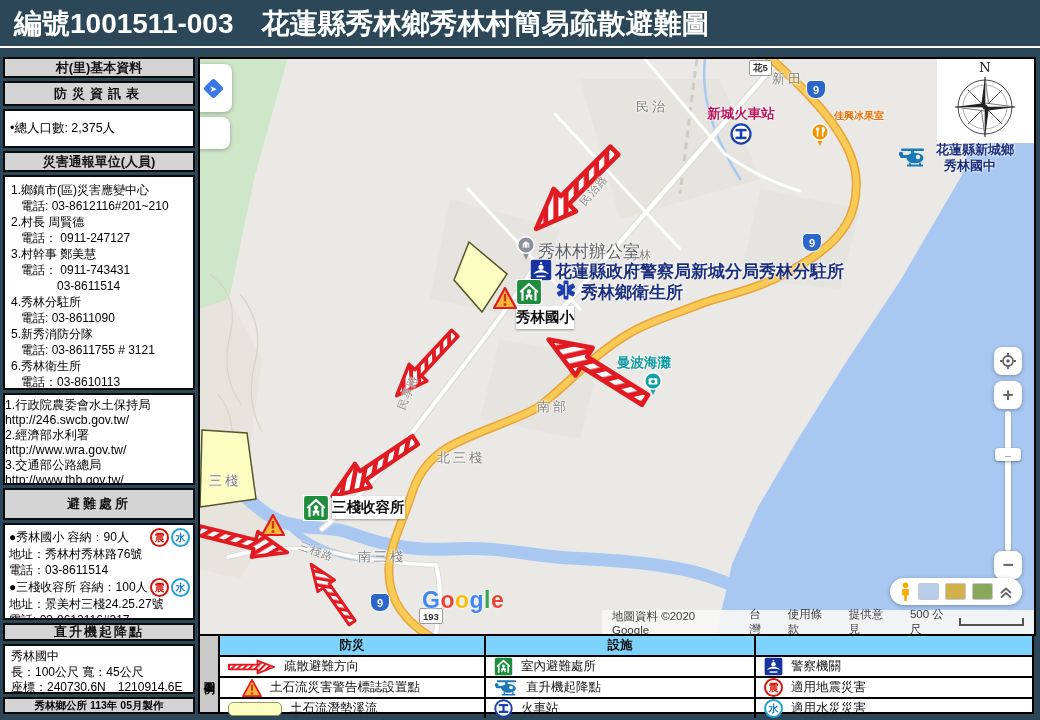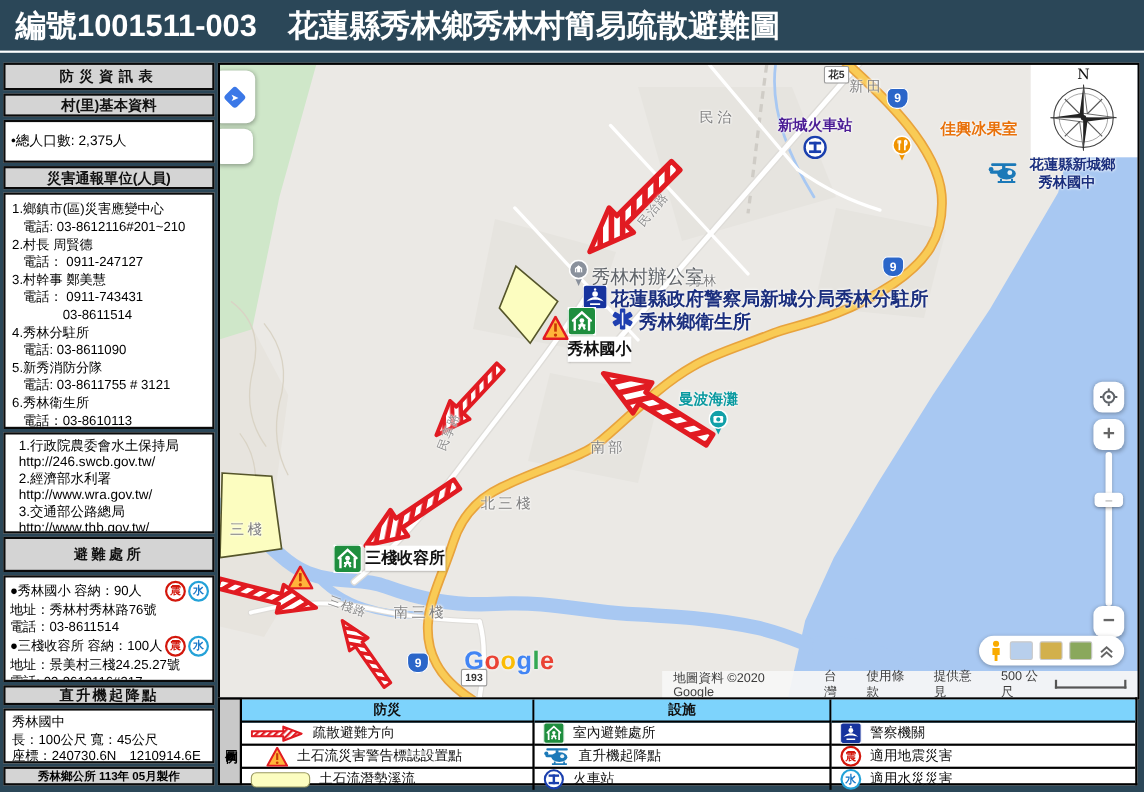--- a/index.html
+++ b/index.html
@@ -12,42 +12,42 @@
   
   .sidebar{position:absolute;left:3px;top:57px;width:192px;height:657px;
     display:flex;flex-direction:column;gap:3px;box-sizing:border-box;}
   .sbox{border:2px solid #0a0a0a;background:#fff;box-sizing:border-box;overflow:hidden;}
   .shead{background:#d4d4d4;color:#111;font-weight:700;font-size:13px;
     display:flex;align-items:center;justify-content:center;}
   .ls5{letter-spacing:5px}.ls2{letter-spacing:2px}.ls3{letter-spacing:3px}
   .pop{font-size:12.5px;display:flex;align-items:center;padding-left:5px;}
   .contacts{font-size:12px;line-height:16px;padding:5px 2px 0 6px;}
   .contacts .ind{margin-left:10px}.contacts .ind2{margin-left:46px}
-  .links{font-size:12.3px;line-height:15px;padding:3px 0 0 12px;}
+  .links{font-size:12.3px;line-height:15px;padding:3px 0 0 0;}
   .shel{font-size:12px;line-height:15.6px;padding:3px 0 0 4px;}
   .shel .l1{display:flex;align-items:center;padding-right:3px;}
   .badges{margin-left:auto;display:inline-flex;gap:2px;}
   .badge{display:inline-flex;width:15px;height:15px;border-radius:50%;align-items:center;
     justify-content:center;font-size:10px;font-weight:700;background:#fff;flex:none;}
   .bq{border:2px solid #d3170c;color:#d3170c;}
   .bf{border:2px solid #24a2d8;color:#1878c8;}
   .heli{font-size:12px;line-height:15.5px;padding:3px 0 0 6px;}
   .sfoot{background:#d4d4d4;font-size:10.5px;font-weight:700;display:flex;
     align-items:center;justify-content:center;}
   
   .map{position:absolute;left:198px;top:57px;width:834px;height:575px;background:#ebe9e5;
     border:2px solid #000;box-sizing:content-box;overflow:hidden;}
   .map svg.base{position:absolute;left:0;top:0;}
   .ov{position:absolute;white-space:nowrap;}
   .glabel{color:#7f7f7f;font-size:13px;letter-spacing:3px;
     text-shadow:0 0 2px #fff,0 0 2px #fff,0 0 3px #fff;}
   .rdlabel{color:#8b8b8b;font-size:11px;letter-spacing:1px;
     text-shadow:0 0 2px #fff,0 0 2px #fff;}
-  .blabel{color:#4c1d95;font-weight:700;font-size:13.5px;text-shadow:0 0 2px #fff,0 0 3px #fff;}
-  .olabel{color:#e8710a;font-weight:700;font-size:14px;text-shadow:0 0 2px #fff,0 0 3px #fff;margin-left:31px;}
+  .blabel{color:#be185d;font-weight:700;font-size:13.5px;text-shadow:0 0 2px #fff,0 0 3px #fff;}
+  .olabel{color:#e8710a;font-weight:700;font-size:10px;text-shadow:0 0 2px #fff,0 0 3px #fff;}
   .tlabel{color:#0b9aa0;font-weight:700;font-size:13.5px;text-shadow:0 0 2px #fff,0 0 3px #fff;}
   .navy{color:#1b2f7e;font-weight:700;font-size:17px;font-family:"DejaVu Serif",serif;
     text-shadow:0 0 2px #fff,0 0 3px #fff;}
   .office{color:#5f6368;font-size:17px;text-shadow:0 0 2px #fff,0 0 3px #fff;}
   .whitebox{background:#fff;box-shadow:0 1px 2px rgba(0,0,0,.35);padding:2px 0;
     font-family:"DejaVu Serif",serif;font-weight:700;font-size:14.5px;color:#111;}
   .shield9{width:20px;height:19px;display:flex;align-items:center;justify-content:center;
     background:#2b66c9;color:#fff;font-size:11px;font-weight:700;
     border-radius:5px 5px 9px 9px;border:1.5px solid #fff;box-sizing:border-box;}
   .shieldw{background:#fff;border:1px solid #9a9a9a;color:#333;font-size:9.5px;font-weight:700;
@@ -160,22 +160,22 @@
       <circle cx="9" cy="9" r="8.3" fill="#12a0a8" stroke="#fff" stroke-width="1.5"></circle>
       <rect x="4.6" y="6.2" width="8.8" height="6.2" rx="1.2" fill="#fff"></rect>
       <circle cx="9" cy="9.3" r="1.9" fill="#12a0a8"></circle>
     </g>
   </defs>
 </svg>
 
 <div class="titlebar">編號1001511-003　花蓮縣秀林鄉秀林村簡易疏散避難圖</div>
 
 <aside class="sidebar">
+  <div class="sbox shead" style="height:21px">村(里)基本資料</div>
   <div class="sbox shead ls5" style="height:25px">防災資訊表</div>
-  <div class="sbox shead" style="height:21px">村(里)基本資料</div>
   <div class="sbox pop" style="height:39px">•總人口數:   2,375人</div>
   <div class="sbox shead" style="height:21px">災害通報單位(人員)</div>
   <div class="sbox contacts" style="flex:1">
     <div>1.鄉鎮市(區)災害應變中心</div>
     <div class="ind">電話: 03-8612116#201~210</div>
     <div>2.村長 周賢德</div>
     <div class="ind">電話： 0911-247127</div>
     <div>3.村幹事 鄭美慧</div>
     <div class="ind">電話： 0911-743431</div>
     <div class="ind2">03-8611514</div>

